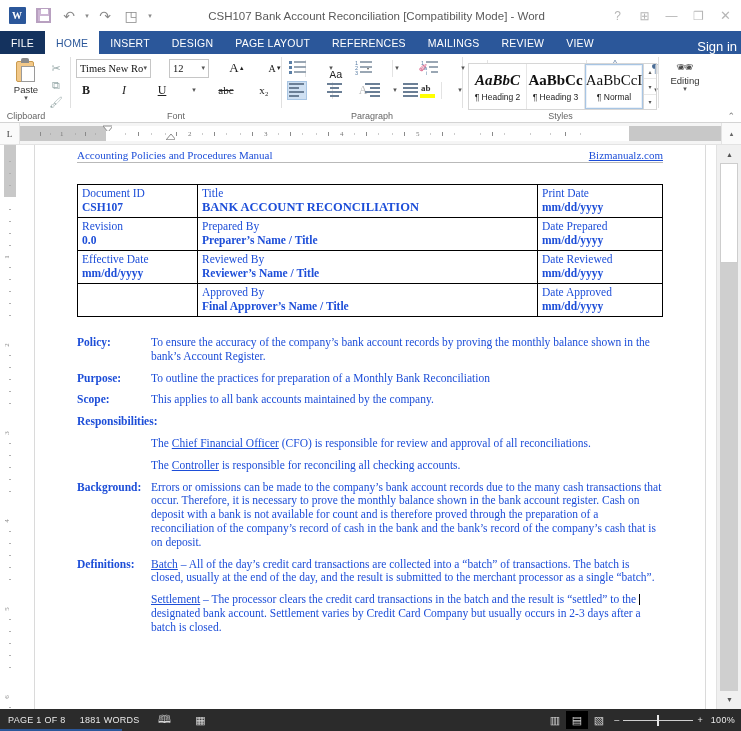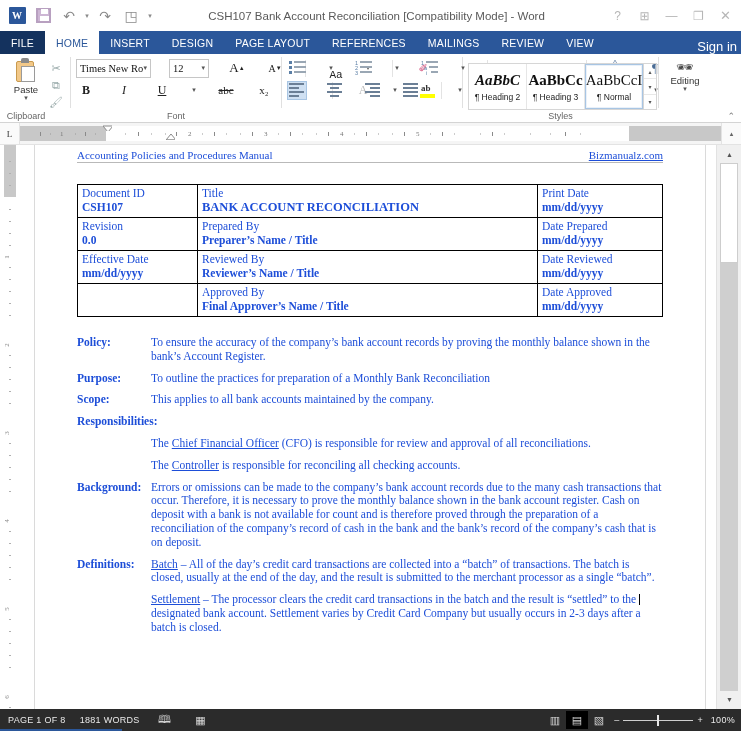--- a/index.html
+++ b/index.html
@@ -442,20 +442,21 @@
           <div class="ib">
               <div class="shade-ico">
                 <span class="bucket">⬙</span>
               </div>
             </div>
           <div class="caretmini">▾</div>
           <div class="ib" style="color:#8a8a8a;font-size:12px;">⊞</div>
           <div class="caretmini">▾</div>
         </div>
       </div>
+      <div class="group-label">Paragraph</div>
     </div>
     <div class="group-sep"></div>
 
     <div class="group styles-group">
       <div class="group-body" style="padding-top:4px;align-items:flex-end;">
         <div class="style-gallery">
           <div class="style-cell">
             <div class="style-prev h2">AaBbC</div>
             <div class="style-name">¶ Heading 2</div>
           </div>

